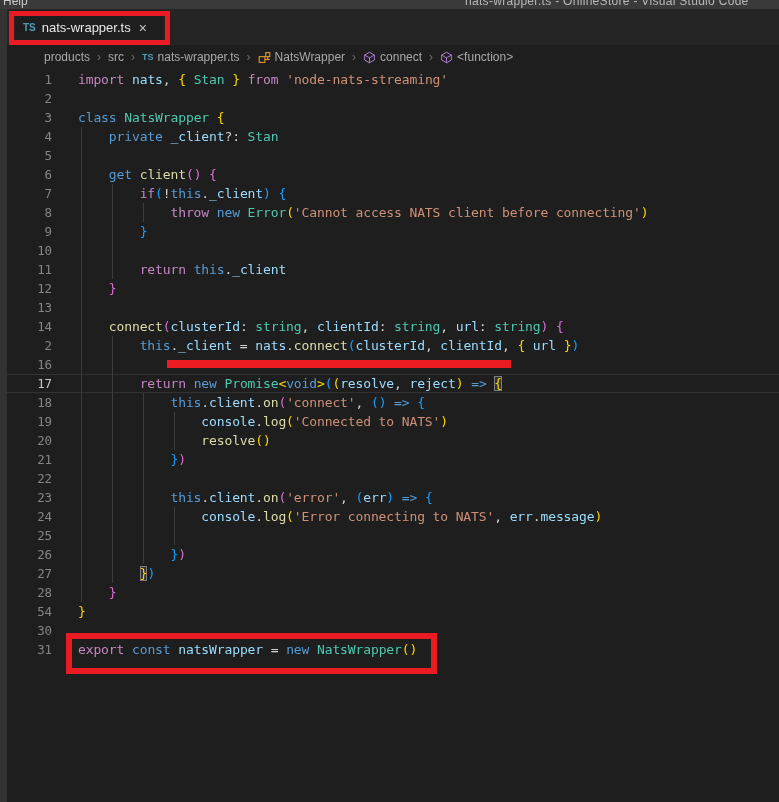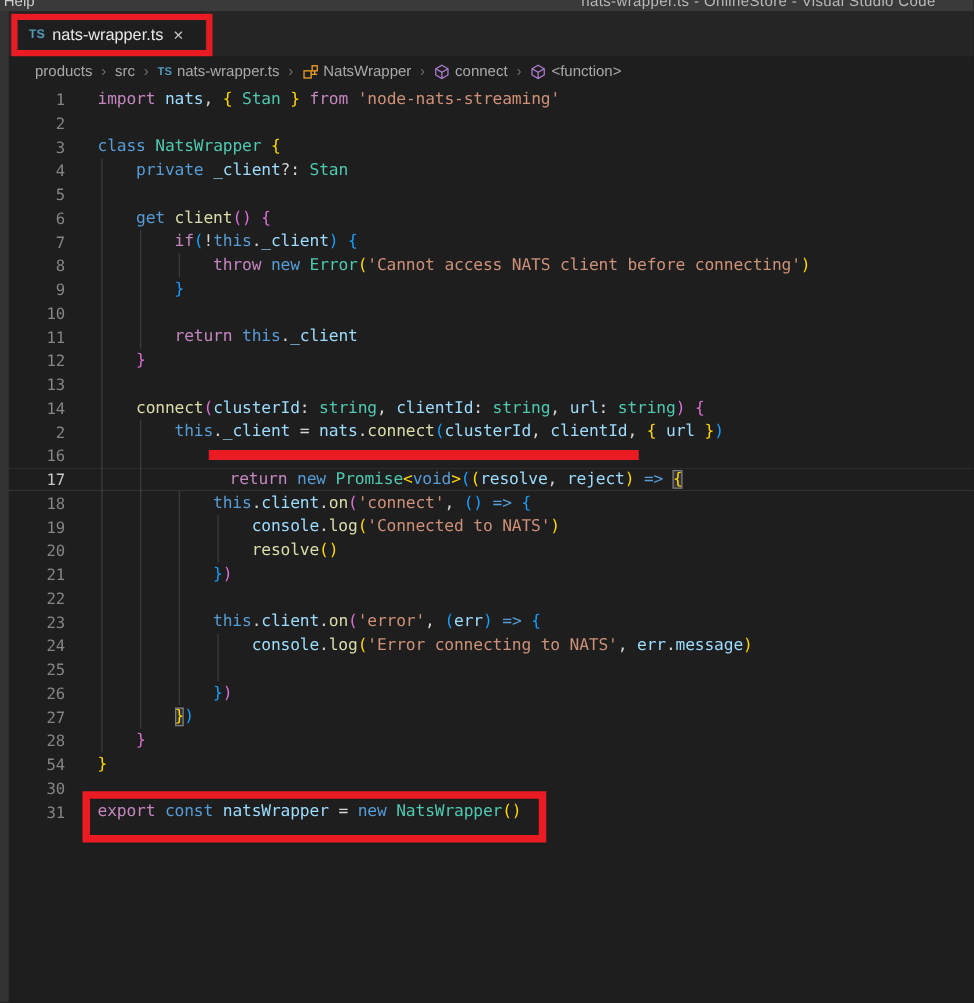--- a/index.html
+++ b/index.html
@@ -7,33 +7,33 @@
        font-family:"Liberation Sans",sans-serif;position:relative;}
   .titlebar{position:absolute;top:0;left:0;width:779px;height:9px;background:#3a3a3b;overflow:hidden;z-index:3;text-align:center;}
   .menu-help{position:absolute;left:3px;top:-6px;color:#cccccc;font-size:12px;}
   .win-title{position:absolute;left:465px;top:-6px;color:#b8b8b8;font-size:12px;letter-spacing:.3px;white-space:nowrap;}
   .tabbar{position:absolute;top:9px;left:0;width:779px;height:36px;background:#252526;}
   .tab{position:absolute;left:15px;top:1px;width:149px;height:35px;background:#1e1e1e;
        display:flex;align-items:center;gap:6px;padding:0 8px;box-sizing:border-box;cursor:pointer;}
   .ts-badge{color:#519aba;font-size:10px;font-weight:bold;font-family:"Liberation Sans",sans-serif;}
   .tab-label{color:#e8e8e8;font-size:13px;white-space:nowrap;}
   .tab-close{color:#c5c5c5;font-size:14px;margin-left:2px;line-height:14px;}
-  .breadcrumbs{position:absolute;top:45px;left:0;width:651px;height:24px;background:#1e1e1e;
+  .breadcrumbs{position:absolute;top:45px;left:16px;width:651px;height:24px;background:#1e1e1e;
        display:flex;align-items:center;padding-left:28px;box-sizing:border-box;gap:7px;
        color:#a9a9a9;font-size:12px;white-space:nowrap;}
   .bc-item{display:flex;align-items:center;gap:4px;cursor:pointer;}
   .bc-sep{color:#6e6e6e;}
   .bc-ts{color:#519aba;font-size:9px;font-weight:bold;}
   .left-strip{position:absolute;left:0;top:9px;width:7px;height:793px;background:#333334;z-index:2;}
   .editor{position:absolute;top:70px;left:0;width:779px;}
   .line{display:flex;height:19px;line-height:19px;width:779px;
         font-family:"DejaVu Sans Mono",monospace;font-size:13px;letter-spacing:-0.12px;}
   .ln{flex:0 0 52px;width:52px;text-align:right;color:#858585;font-size:12.5px;}
   .code{white-space:pre;padding-left:26px;color:#d4d4d4;}
-  .current{box-shadow:inset 0 1px 0 #323232, inset 0 -1px 0 #323232;gap:44px;}
+  .current{box-shadow:inset 0 1px 0 #323232, inset 0 -1px 0 #323232;}
   .current .ln{color:#c6c6c6;}
   .tk.k1{color:#C586C0}.tk.k2{color:#569CD6}.tk.ty{color:#4EC9B0}.tk.fn{color:#DCDCAA}
   .tk.vr{color:#9CDCFE}.tk.st{color:#CE9178}.tk.pn{color:#D4D4D4}
   .tk.b1{color:#FFD700}.tk.b2{color:#DA70D6}.tk.b3{color:#179FFF}
   .tk.m{outline:1px solid #7f7f7f;outline-offset:-1px;background:rgba(90,90,90,.32);}
   .guide{position:absolute;width:1px;background:#3c3c3c;z-index:1;}
   .ann-tab{position:absolute;left:9px;top:11px;width:161px;height:34px;
            border:5px solid var(--ann,#ea1b23);box-sizing:border-box;z-index:5;}
   .ann-underline{position:absolute;left:167px;top:360px;width:344px;height:8px;
            background:var(--ann,#ea1b23);z-index:5;}

